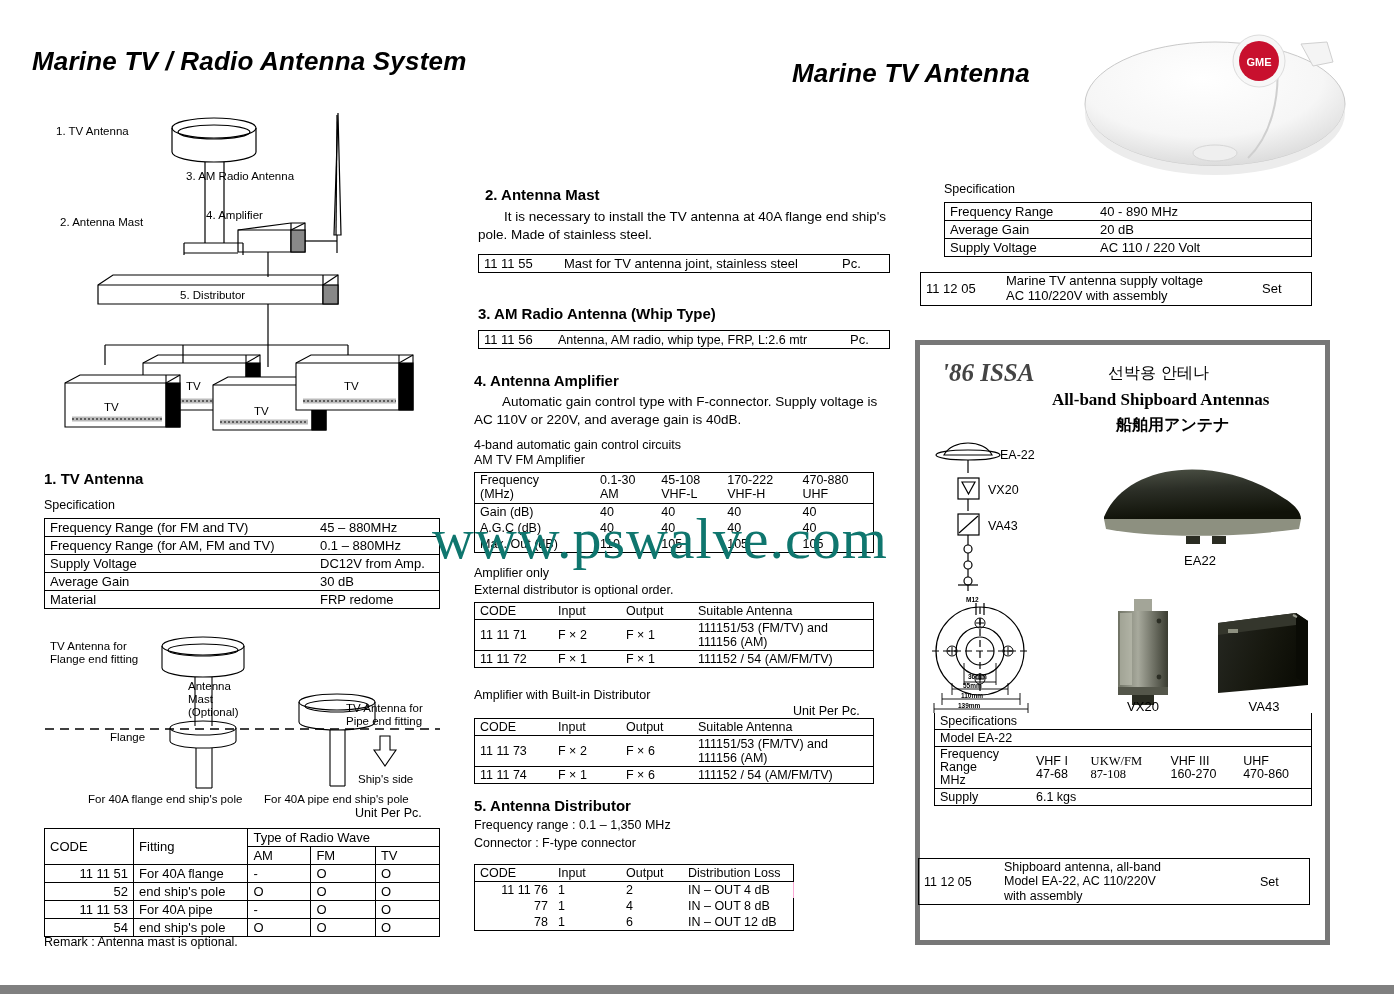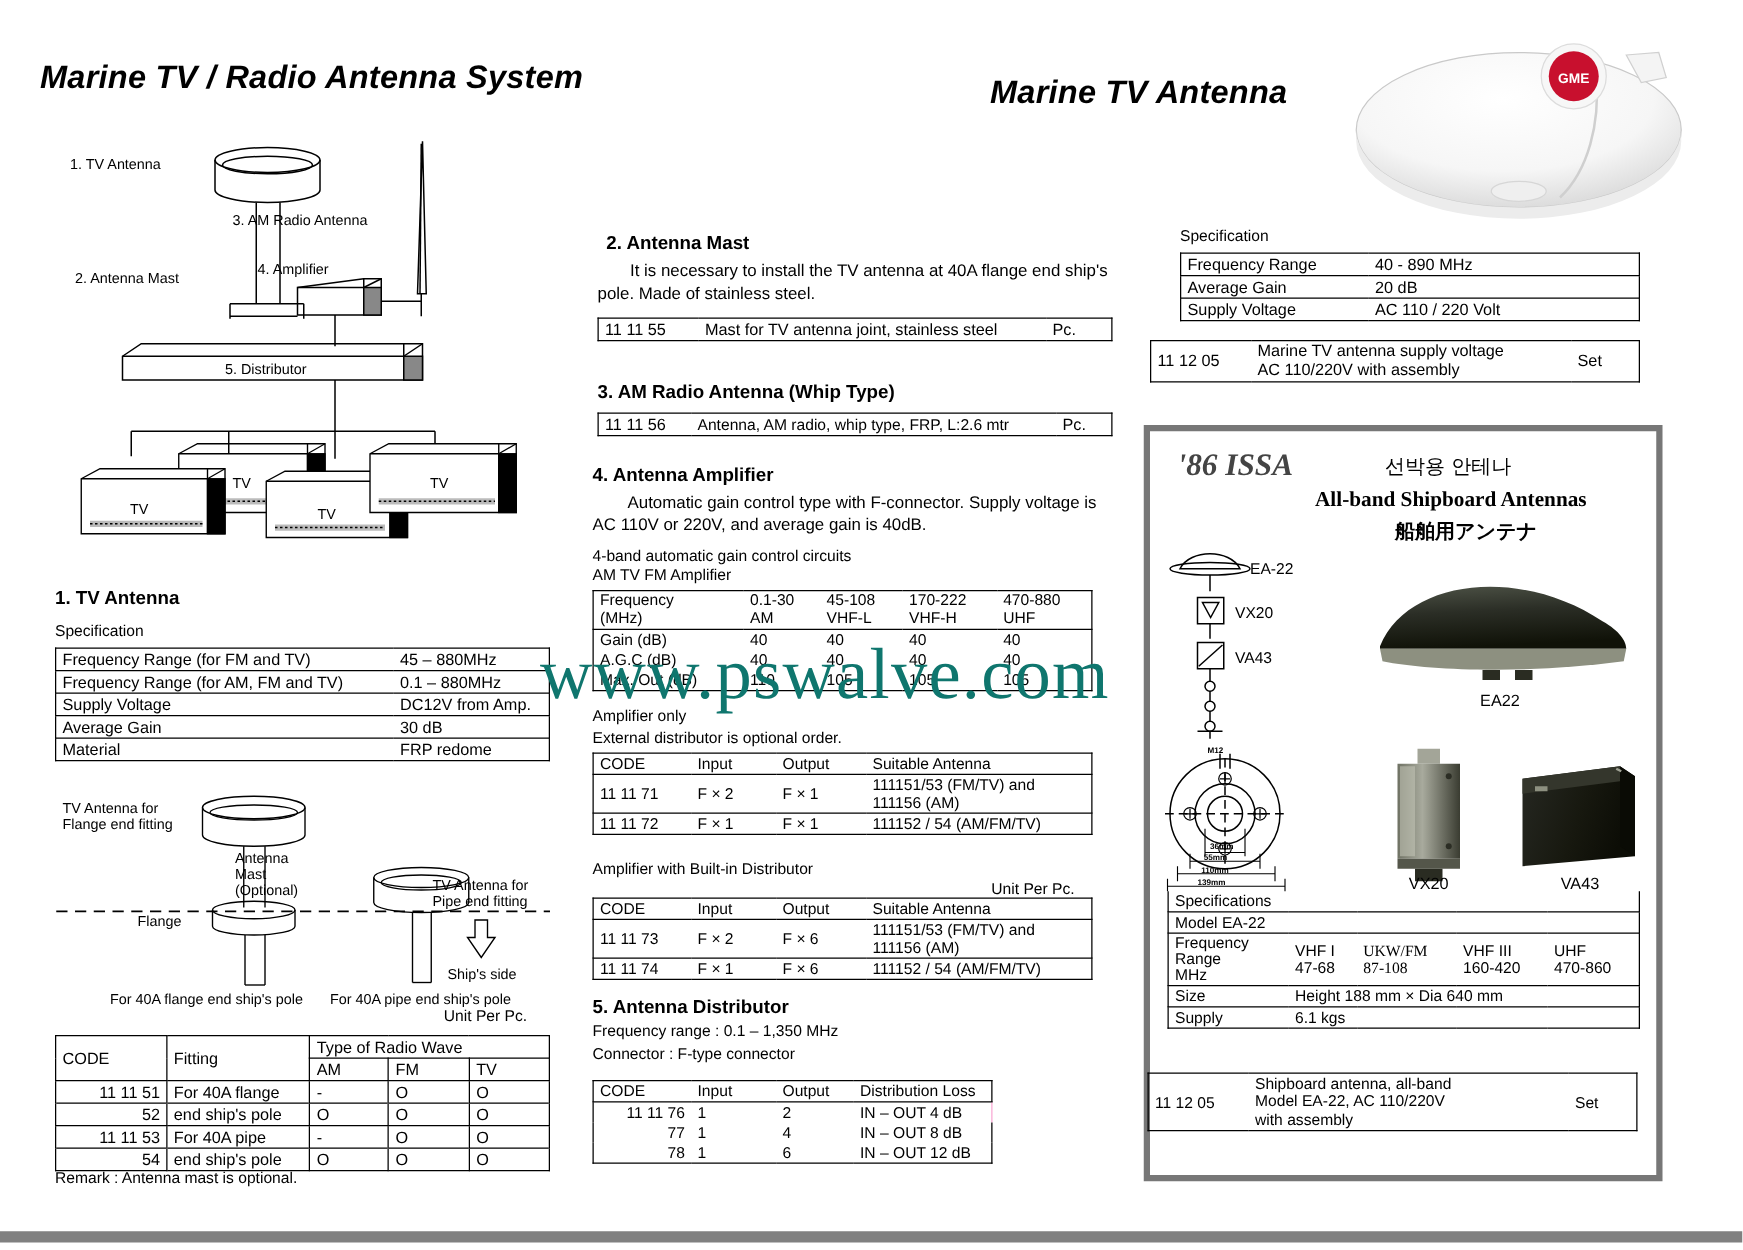--- a/index.html
+++ b/index.html
@@ -567,30 +567,26 @@
       <td class="c b" style="line-height:1.05;">
         <span>VHF I</span><br>
         <span>47-68</span>
       </td>
       <td class="c b" style="line-height:1.05;font-family:Liberation Serif, serif;">
         <span>UKW/FM</span><br>
         <span>87-108</span>
       </td>
       <td class="c b" style="line-height:1.05;">
         <span>VHF III</span><br>
-        <span>160-420</span>
+        <span>160-270</span>
       </td>
       <td class="c b" style="line-height:1.05;border-right:1px solid #000;">
         <span>UHF</span><br>
         <span>470-860</span>
       </td>
-    </tr>
-    <tr>
-      <td class="c b" style="border-left:1px solid #000;">Size</td>
-      <td class="c b" colspan="4" style="border-right:1px solid #000;">Height 188 mm × Dia 640 mm</td>
     </tr>
     <tr>
       <td class="c b" style="border-left:1px solid #000;">Supply</td>
       <td class="c b" colspan="4" style="border-right:1px solid #000;">6.1 kgs</td>
     </tr>
   </tbody>
     </table>
 
   <table class="t nolr abs" style="left:-2px;top:513px;width:392px;font-size:12.5px;">
     <tbody>

